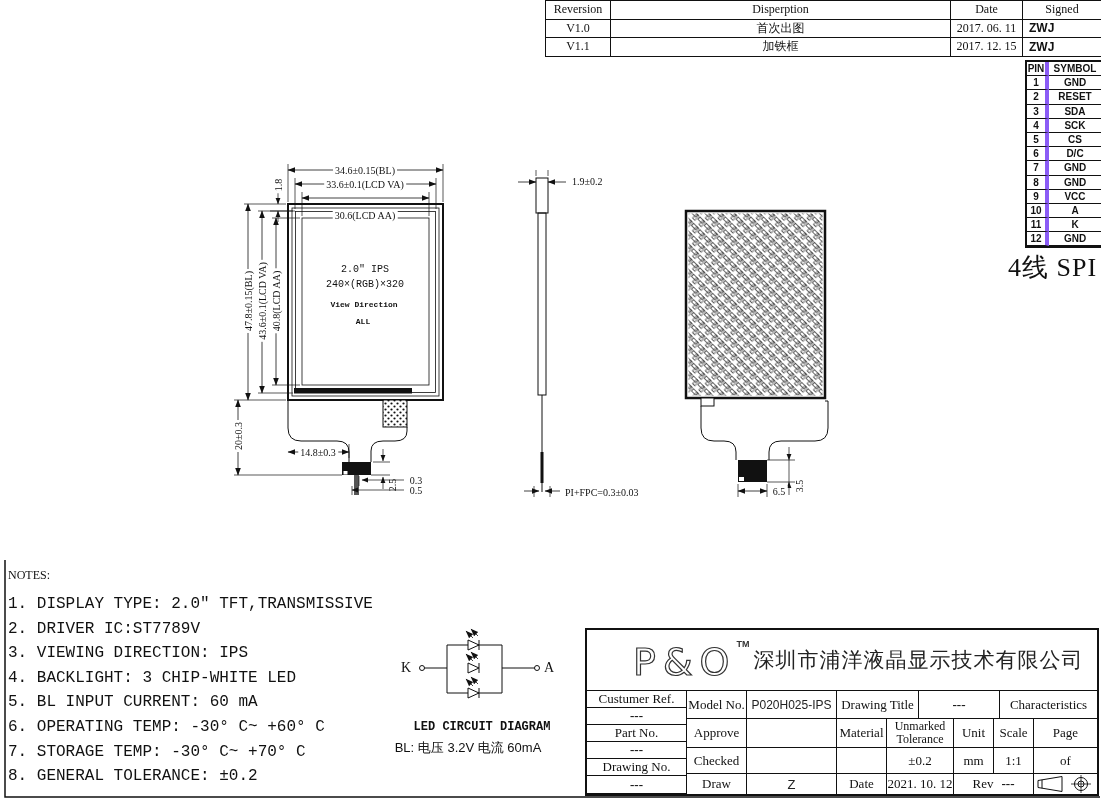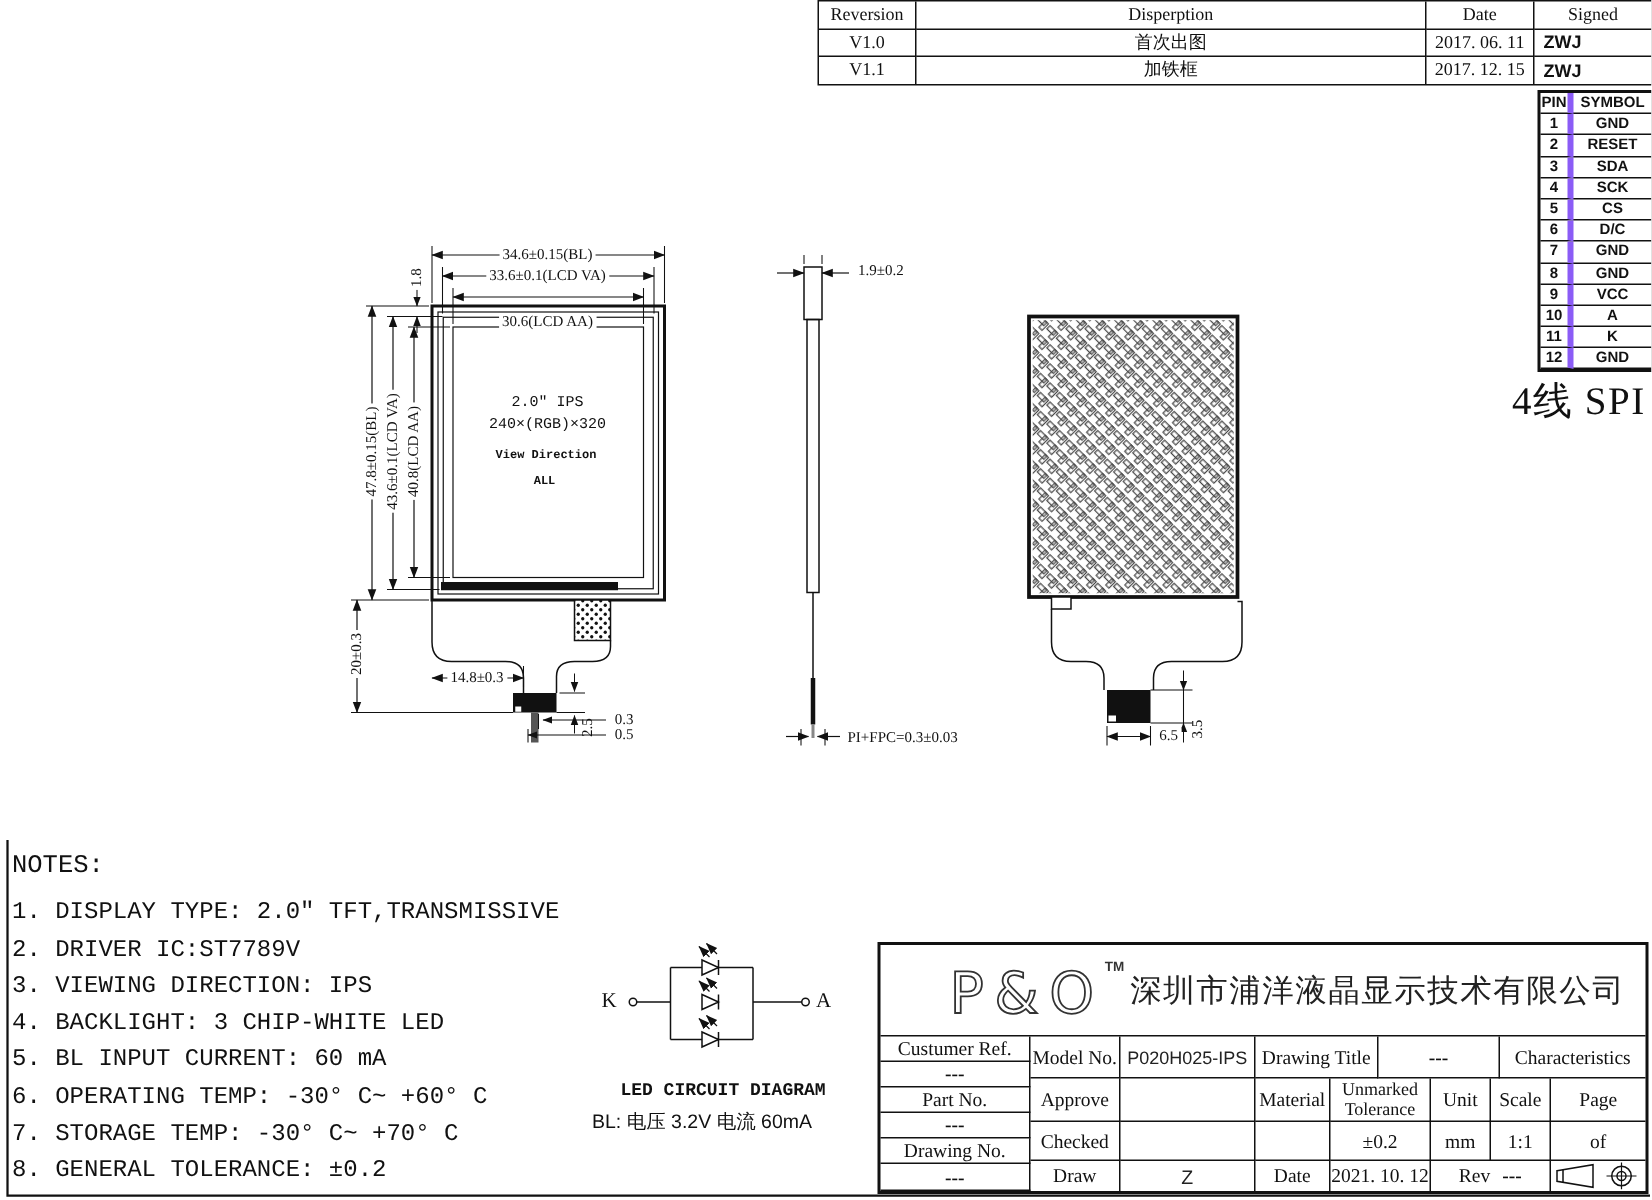--- a/index.html
+++ b/index.html
@@ -33,21 +33,21 @@
   .pin-table .cell{height:13.2px;border-right:4px solid #8b5cf6;border-bottom:1px solid #111;
              display:flex;align-items:center;justify-content:center;}
   .pin-table .cell:nth-child(2n){border-right:none;}
 
   .spi-label{position:absolute;left:1008px;top:250px;z-index:2;
              font:26px "Liberation Serif",serif;letter-spacing:1px;}
 
   
   .notes{position:absolute;left:8px;top:568px;z-index:2;width:575px;
          font:16px "Liberation Mono",monospace;color:#111;}
-  .notes .ntitle{font-size:17px;margin-bottom:9px;}
+  .notes .ntitle{font-size:12px;margin-bottom:9px;font-family:Liberation Serif, serif;}
   .notes .nline{line-height:24.6px;white-space:nowrap;}
 
   
   .led-term{position:absolute;z-index:2;font:14px "Liberation Serif",serif;transform:translate(-50%,-50%);}
   .led-cap{position:absolute;z-index:2;font:bold 12px "Liberation Mono",monospace;transform:translate(-50%,-50%);white-space:nowrap;}
   .led-sub{position:absolute;z-index:2;font:13px "Liberation Sans",sans-serif;transform:translate(-50%,-50%);white-space:nowrap;}
 
   
   .tblock{position:absolute;left:585px;top:628px;width:514px;height:168px;z-index:3;
           background:#fff;border:2px solid #111;box-sizing:border-box;}

